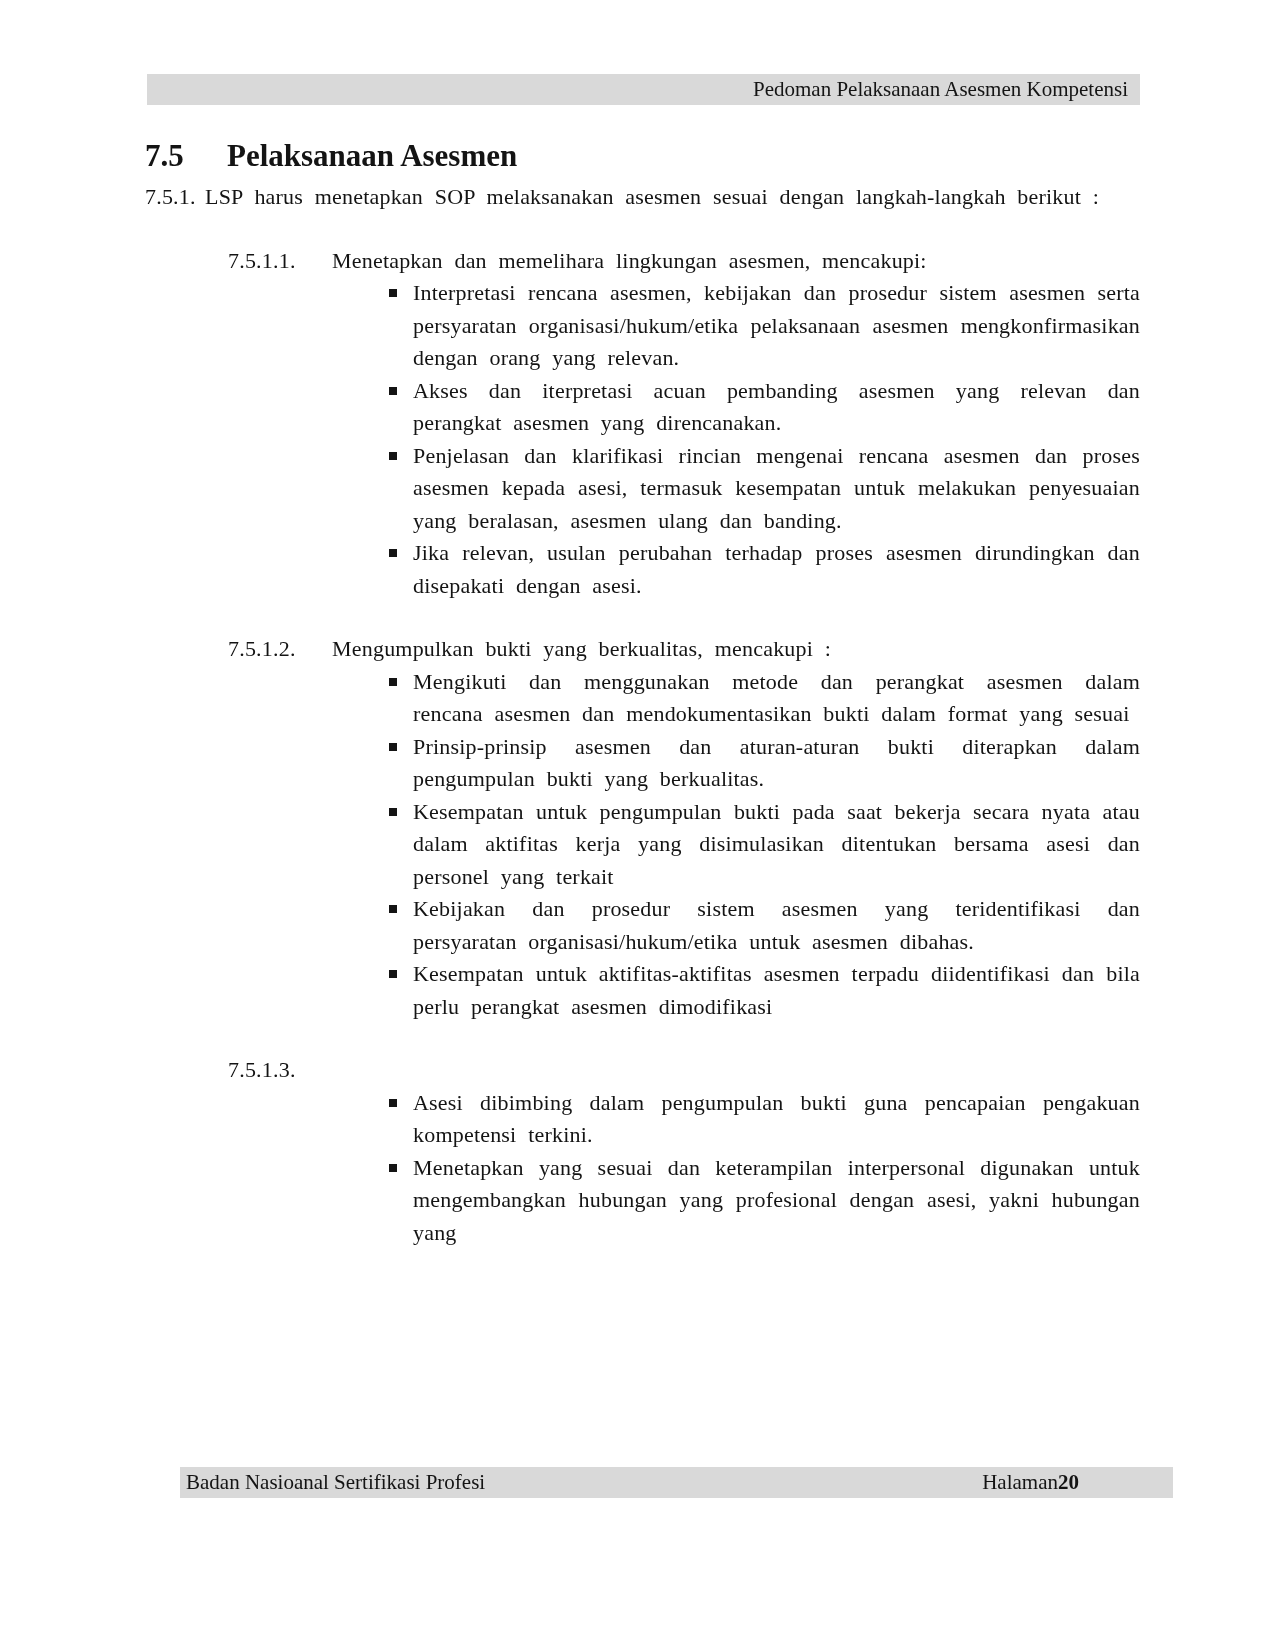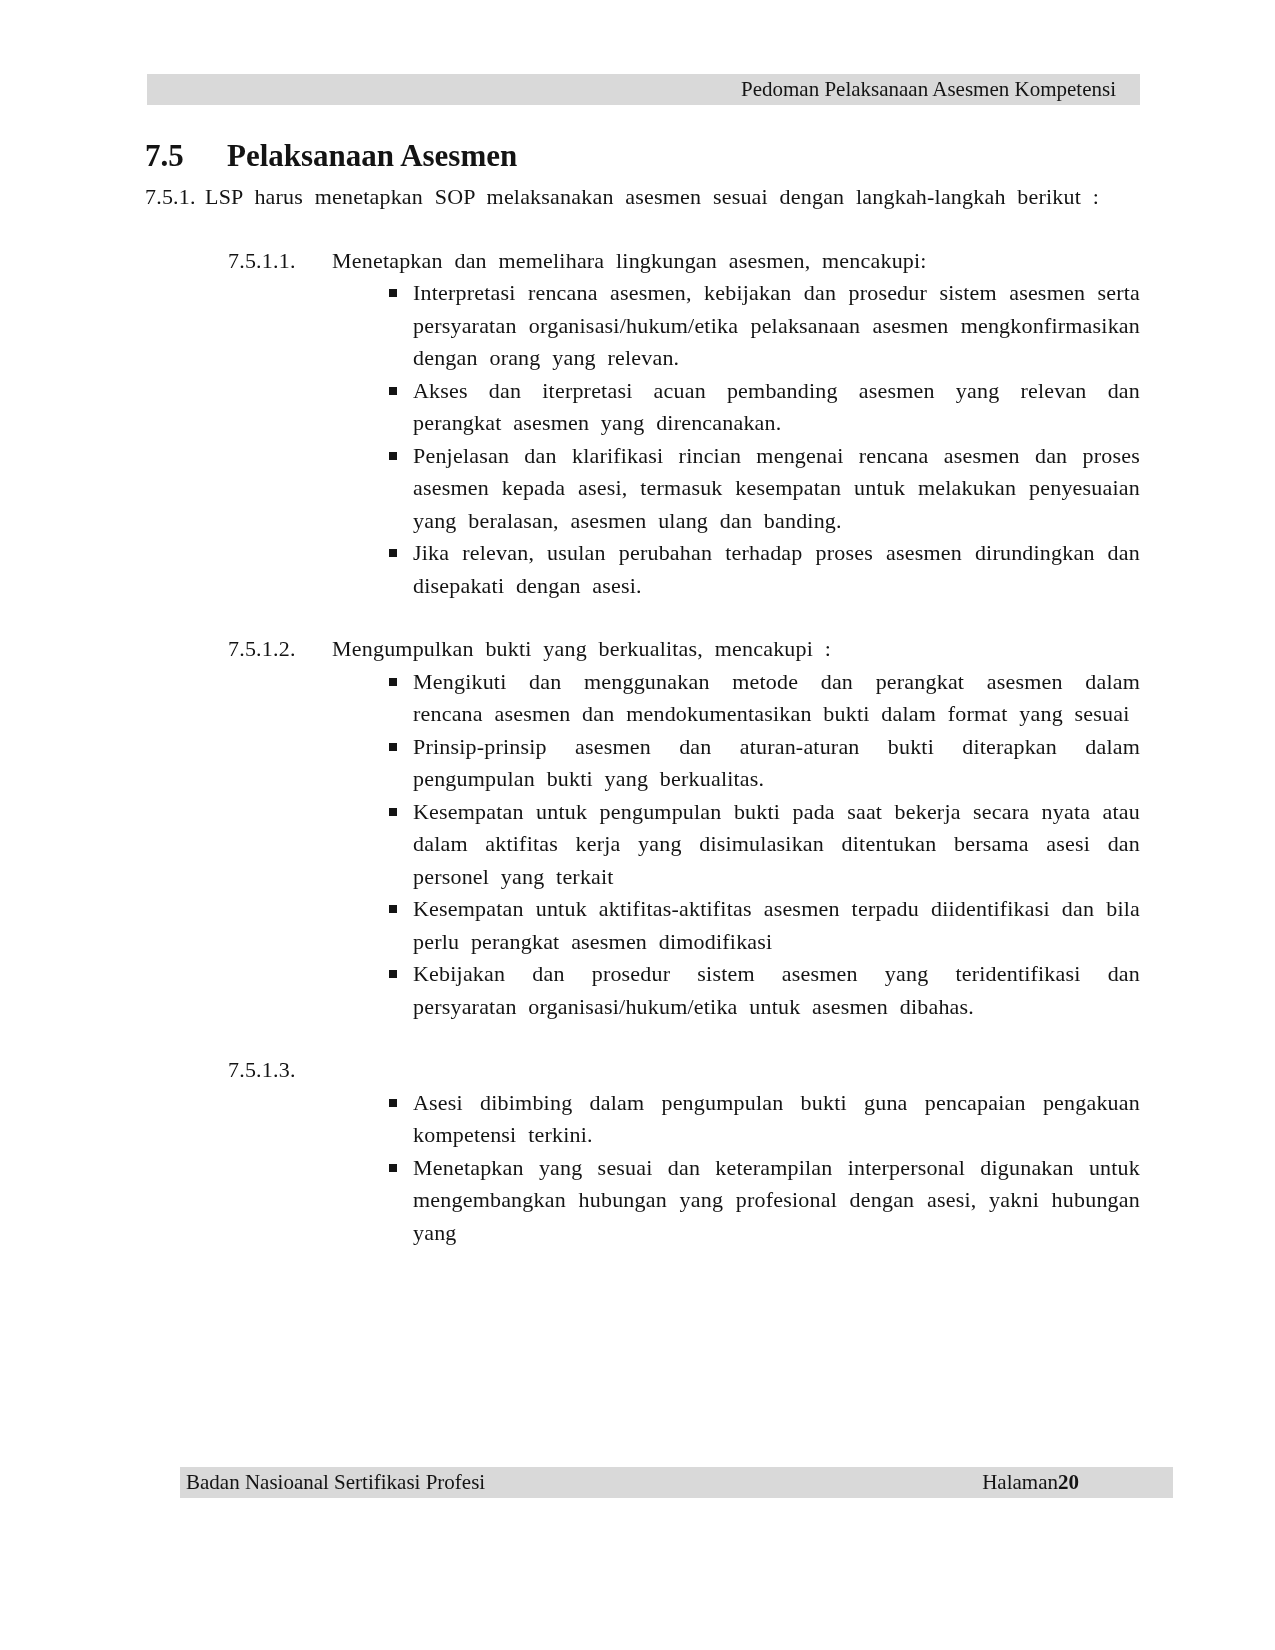--- a/index.html
+++ b/index.html
@@ -19,21 +19,21 @@
     width: 993px;
     height: 31px;
     background: #d9d9d9;
     font-size: 21px;
     line-height: 31px;
     white-space: nowrap;
   }
   .header-bar {
     top: 74px;
     text-align: right;
-    padding-right: 24px;
+    padding-right: 12px;
   }
   .footer-bar {
     top: 1467px;
     display: flex;
     justify-content: space-between;
     padding-left: 6px;
     margin-left: 33px;
   }
   .footer-right { margin-right: 94px; }
   .footer-right b { font-weight: bold; }
@@ -158,27 +158,27 @@
         <div class="bullet-row">
           <span class="bullet-marker">
               <span class="sq"></span>
             </span>
           <div class="bullet-text">Kesempatan untuk pengumpulan bukti pada saat bekerja secara nyata atau dalam aktifitas kerja yang disimulasikan ditentukan bersama asesi dan personel yang terkait</div>
         </div>
         <div class="bullet-row">
           <span class="bullet-marker">
               <span class="sq"></span>
             </span>
+          <div class="bullet-text">Kebijakan dan prosedur sistem asesmen yang teridentifikasi dan persyaratan organisasi/hukum/etika untuk asesmen dibahas.</div>
+        </div>
+        <div class="bullet-row">
+          <span class="bullet-marker">
+              <span class="sq"></span>
+            </span>
           <div class="bullet-text">Kesempatan untuk aktifitas-aktifitas asesmen terpadu diidentifikasi dan bila perlu perangkat asesmen dimodifikasi</div>
-        </div>
-        <div class="bullet-row">
-          <span class="bullet-marker">
-              <span class="sq"></span>
-            </span>
-          <div class="bullet-text">Kebijakan dan prosedur sistem asesmen yang teridentifikasi dan persyaratan organisasi/hukum/etika untuk asesmen dibahas.</div>
         </div>
       </div>
     </div>
 
     <div class="subsection body-text">
       <div class="sub-heading">
         <span class="s-num">7.5.1.3.</span>
       </div>
       <div>
         <div class="bullet-row">

